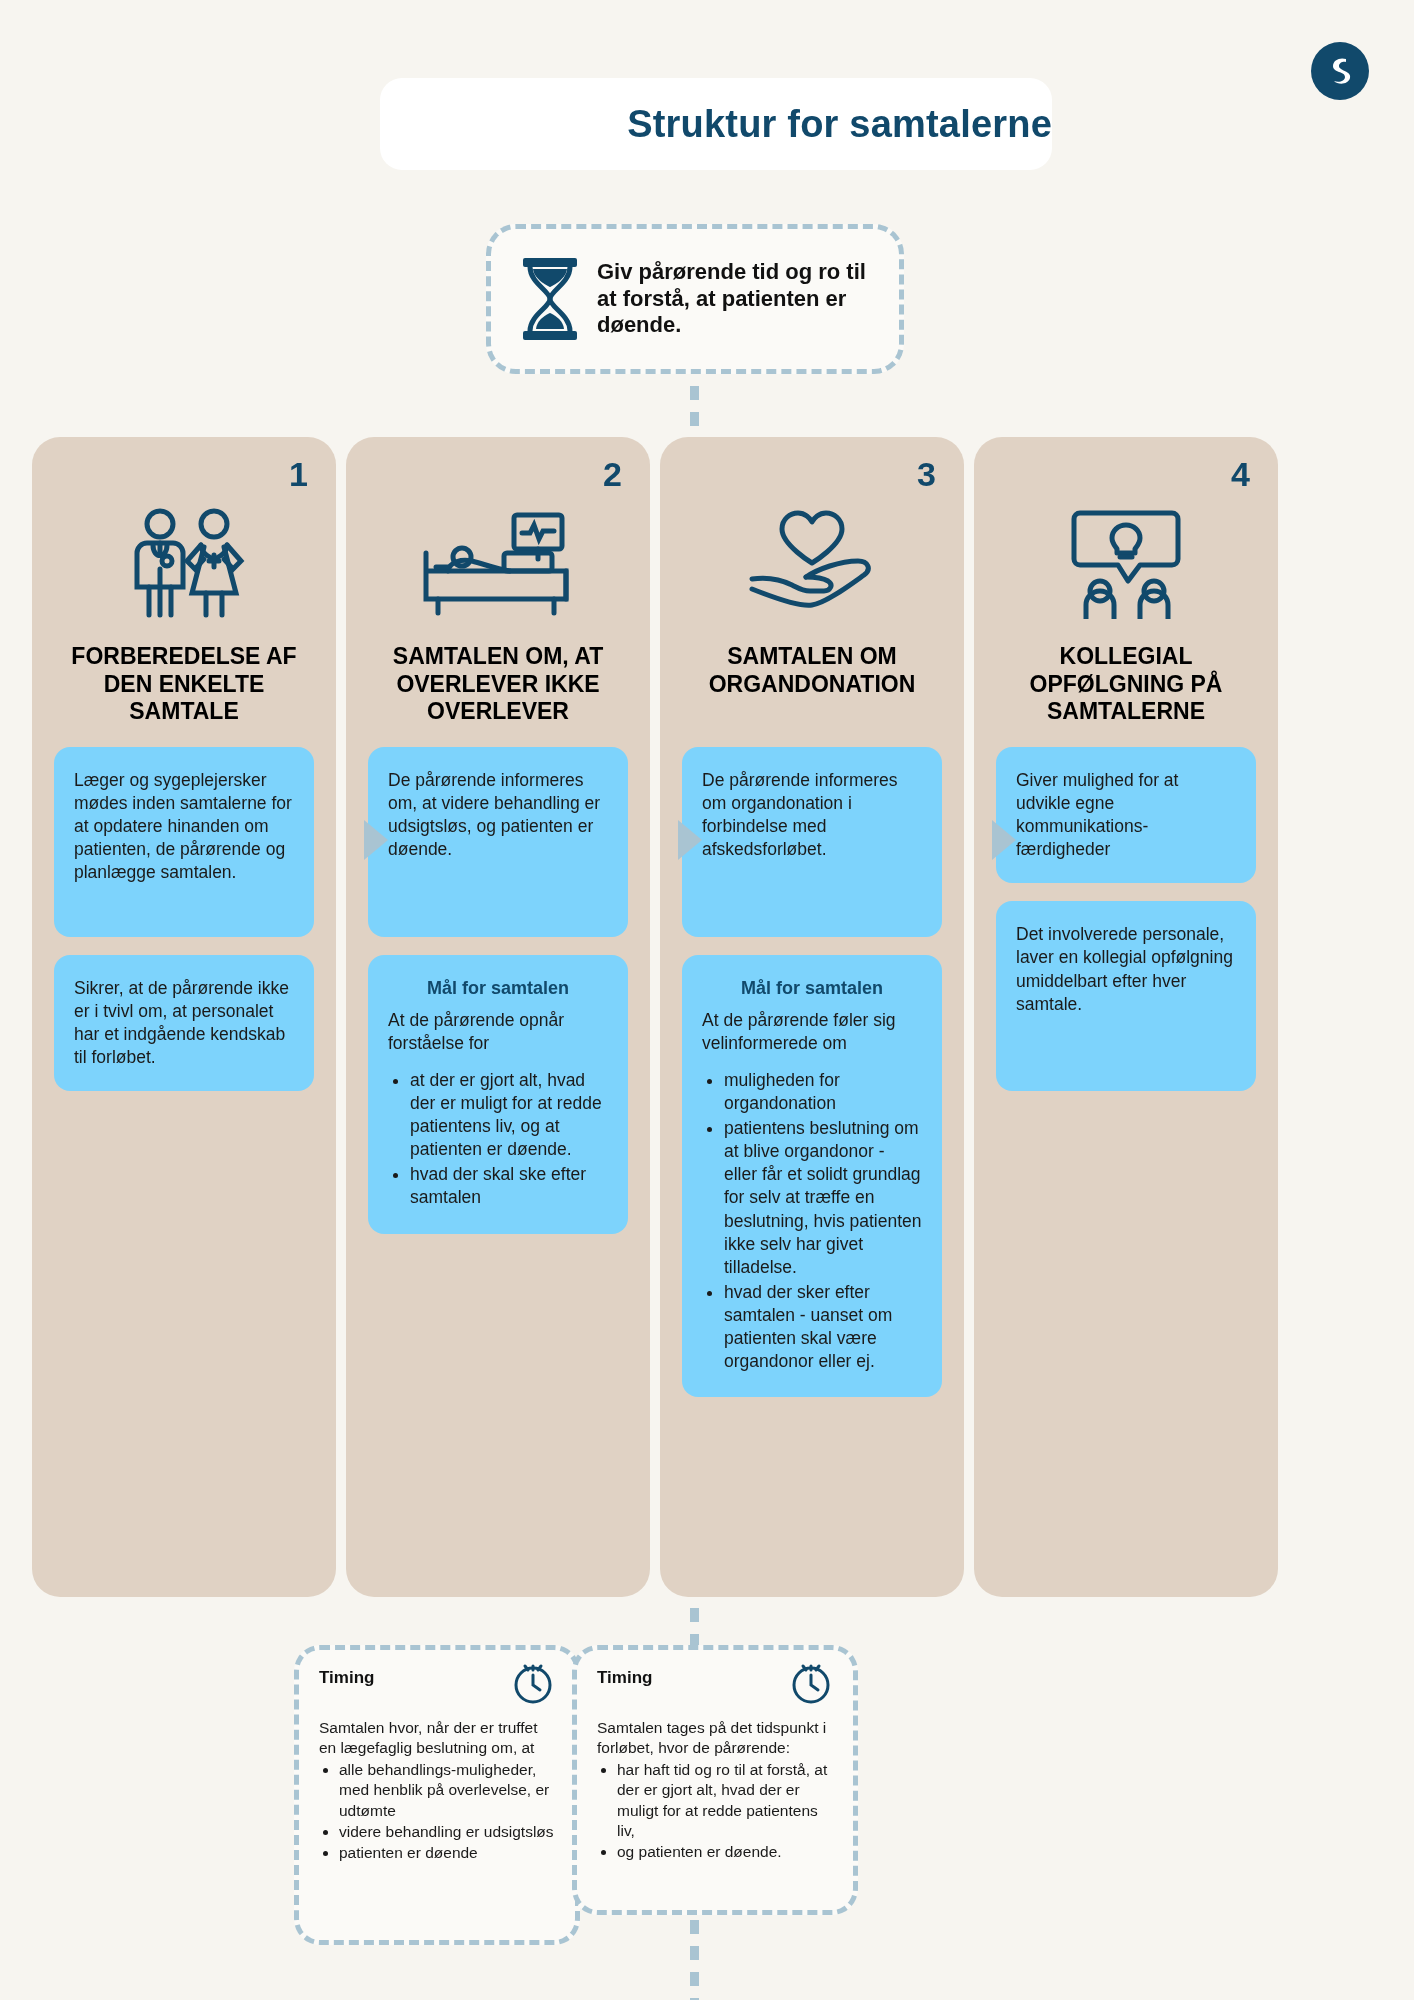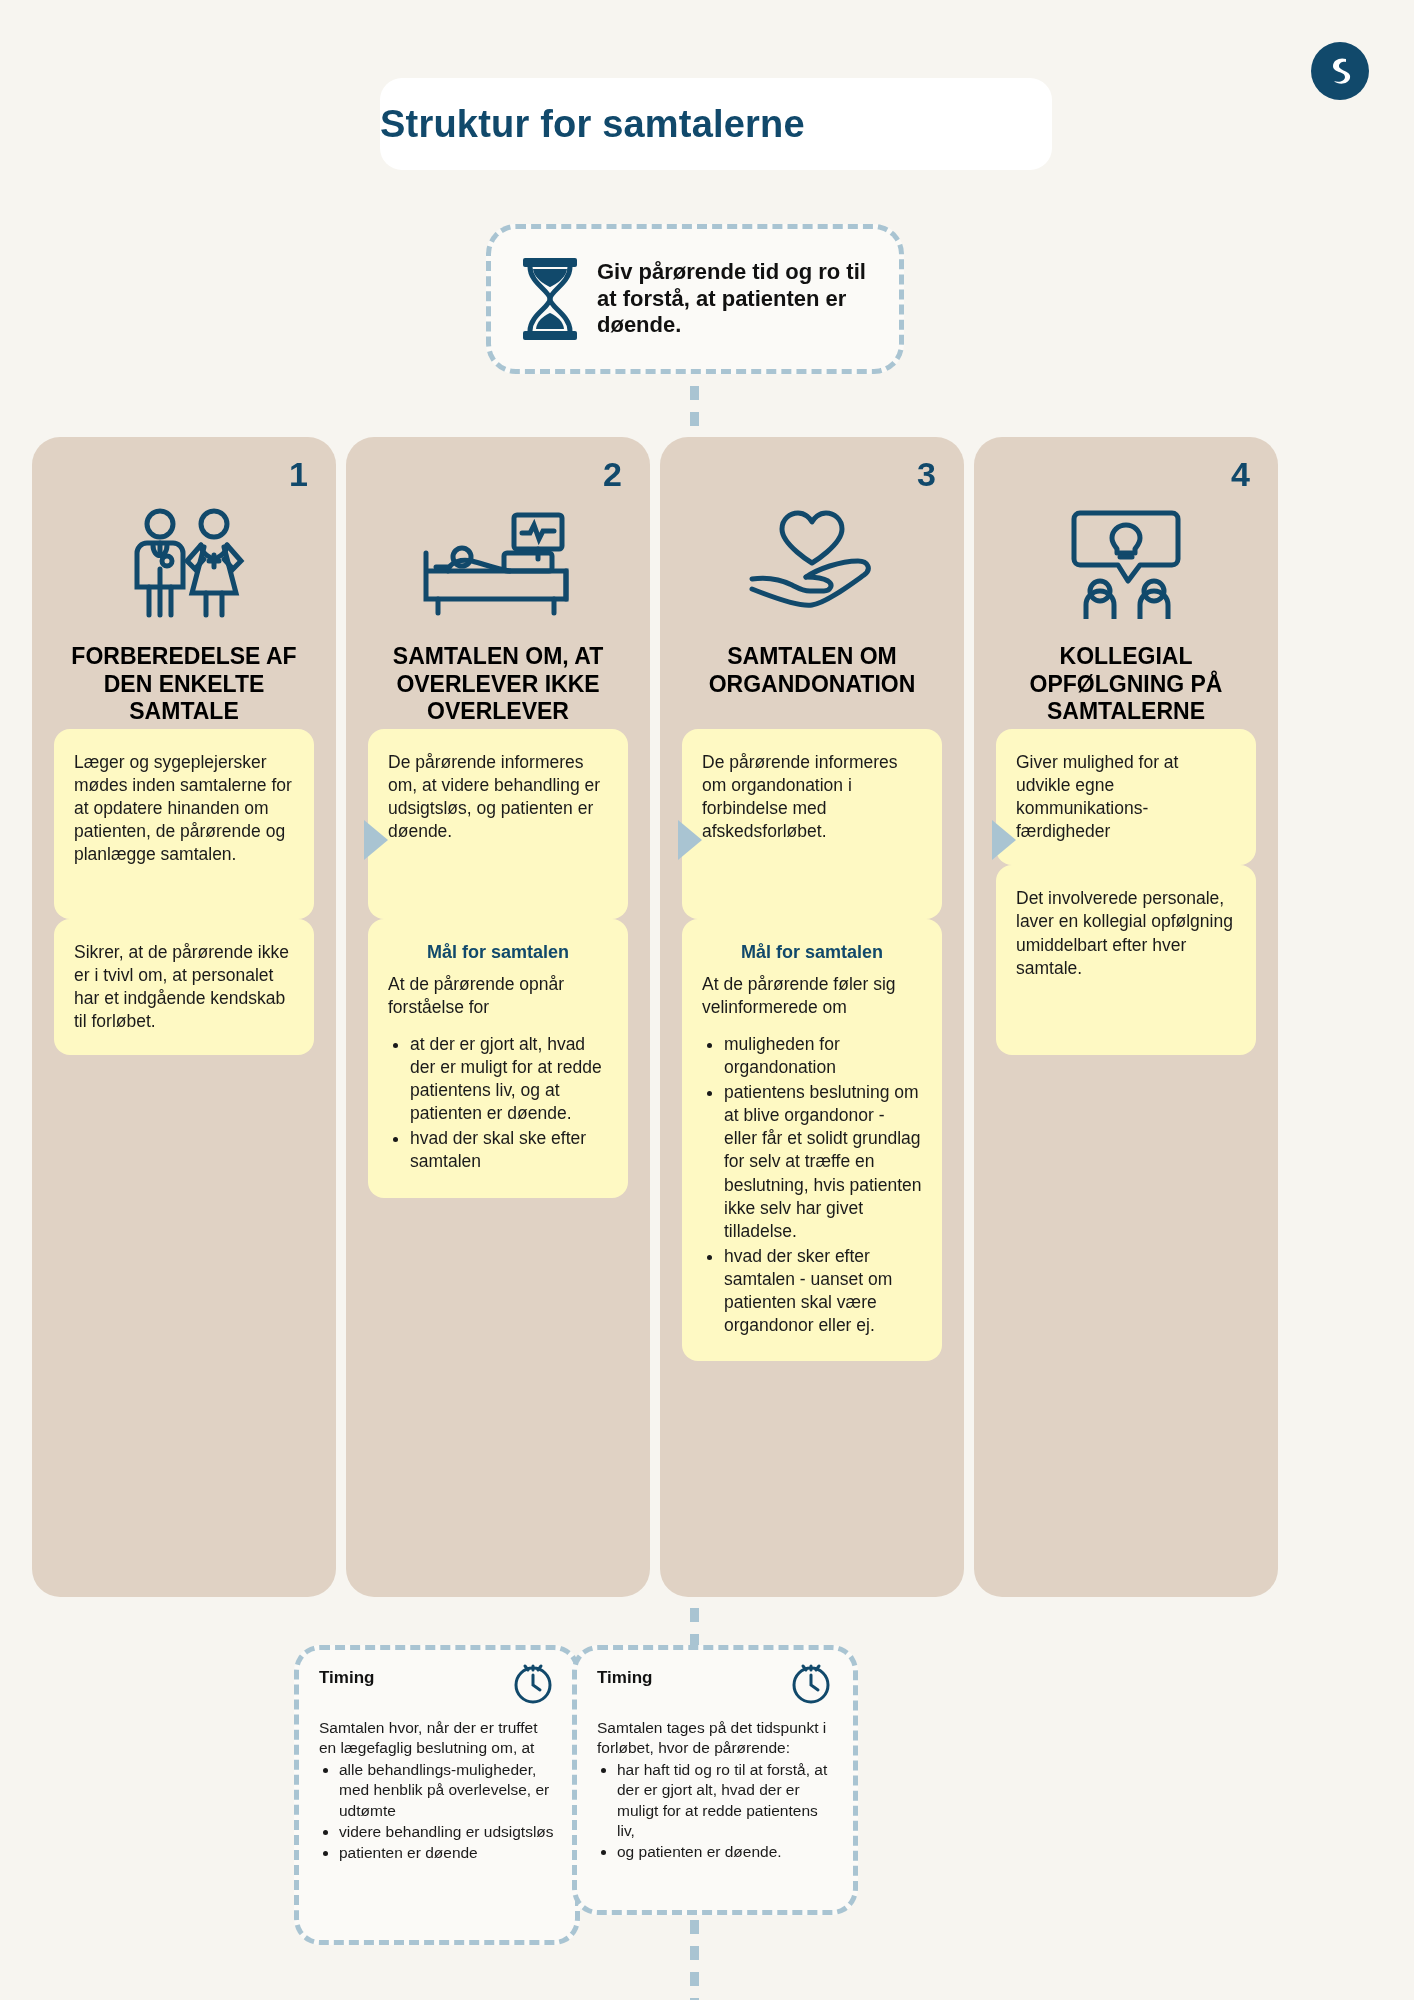--- a/index.html
+++ b/index.html
@@ -30,21 +30,22 @@
   .title-card {
     position: absolute;
     left: 380px;
     top: 78px;
     width: 672px;
     height: 92px;
     background: #ffffff;
     border-radius: 22px;
     display: flex;
     align-items: center;
-    justify-content: flex-start;
+    justify-content: flex-end;
+    padding-left: 32px;
   }
   .title-text {
     color: #11496b;
     font-size: 38px;
     font-weight: bold;
     letter-spacing: .2px;
   }
 
   
   .spine {
@@ -117,23 +118,24 @@
   .col-head {
     color: #000000;
     font-size: 23px;
     font-weight: bold;
     text-align: center;
     line-height: 1.2;
     margin-top: 16px;
     min-height: 86px;
   }
   .card {
-    background: #fef9c3;
+    background: #7dd3fc;
     border-radius: 16px;
     padding: 22px 20px;
+    margin-top: 18px;
     font-size: 17.5px;
     line-height: 1.32;
     color: #1a1a1a;
   }
   .card.tall { min-height: 190px; }
   .goal-title {
     color: #11496b;
     font-size: 18px;
     font-weight: bold;
     text-align: center;

